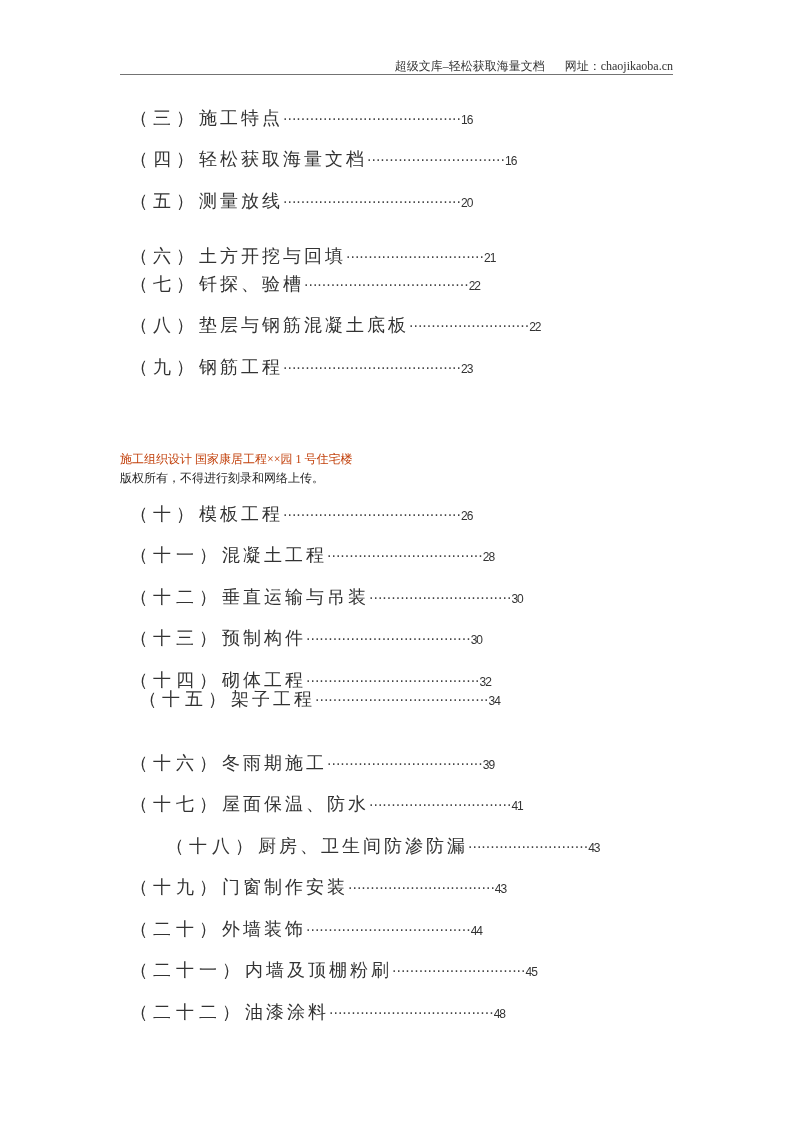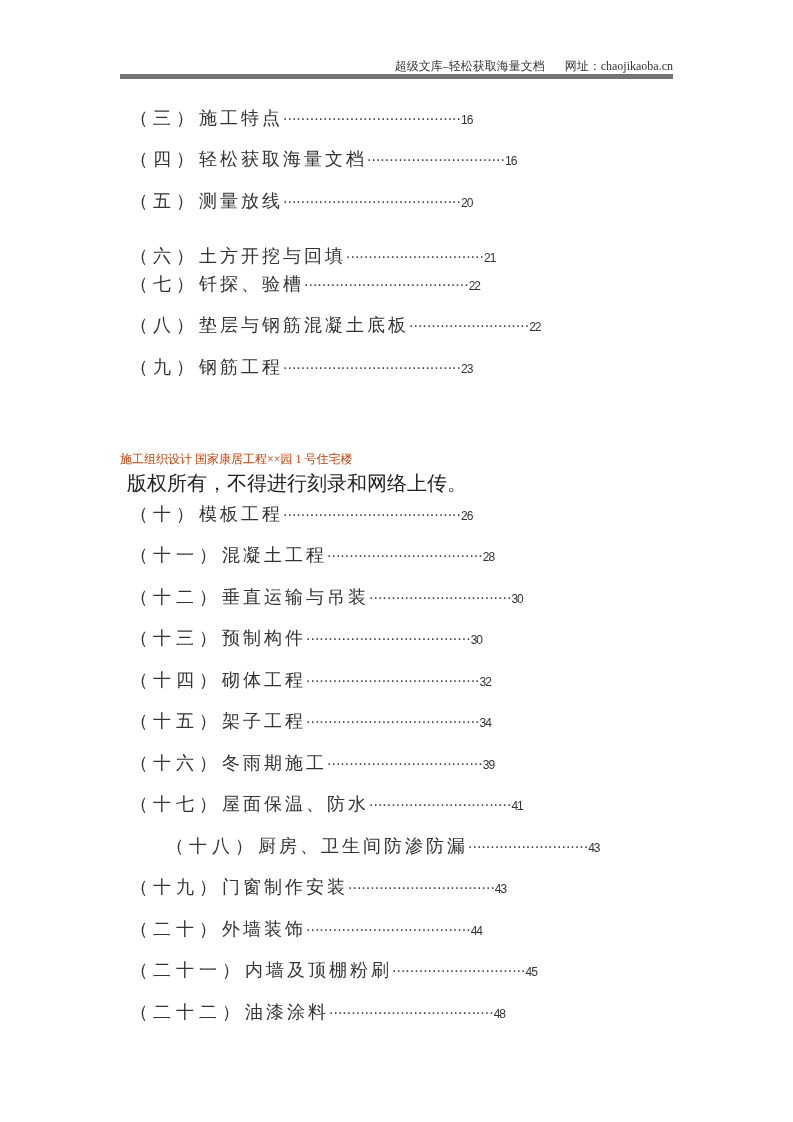--- a/index.html
+++ b/index.html
@@ -1,30 +1,30 @@
 <!DOCTYPE html>
 <html><head>
 <meta charset="utf-8">
 <style>
   html, body { margin:0; padding:0; background:#ffffff; }
   body { width:793px; height:1122px; position:relative; overflow:hidden;
          font-family:"DejaVu Sans", sans-serif; color:#222; }
   .header { position:absolute; left:120px; top:56px; width:553px; height:18px;
-            border-bottom:5px solid #737373; }
+            border-bottom:1px solid #737373; }
   .header-text { position:absolute; right:0; top:2px; font-family:"Liberation Serif", serif;
                  font-size:12px; color:#333; white-space:nowrap; }
   .header-text .gap { display:inline-block; width:20px; }
   .toc-row { position:absolute; left:130px; height:24px; line-height:24px;
              font-size:18px; color:#333; white-space:nowrap; letter-spacing:3px; }
   .toc-row .num { letter-spacing:5px; }
   .toc-row .dots { letter-spacing:0; color:#444; font-size:14px; }
   .toc-row .page { letter-spacing:-1px; font-family:"Liberation Sans", sans-serif; font-size:12px; }
   .footer-note { position:absolute; left:120px; top:451px; font-family:"Liberation Serif", serif;
                  font-size:12px; color:#c2410c; white-space:nowrap; }
-  .copyright { position:absolute; left:127px; top:470px; font-size:20px; color:#222; white-space:nowrap; }
+  .copyright { position:absolute; left:120px; top:470px; font-size:12px; color:#222; white-space:nowrap; }
 </style>
 </head>
 <body>
 
 <div class="header">
   <div class="header-text">
     <span>超级文库–轻松获取海量文档</span><span class="gap"></span><span>网址：chaojikaoba.cn</span>
   </div>
 </div>
 
@@ -40,21 +40,21 @@
 
 <div class="footer-note">施工组织设计 国家康居工程××园 1 号住宅楼</div>
 <div class="copyright">版权所有，不得进行刻录和网络上传。</div>
 
 <div id="toc2">
     <div class="toc-row" style="top: 502px;"><span class="num">（十）</span><span class="title">模板工程</span><span class="dots">········································</span><span class="page">26</span></div>
     <div class="toc-row" style="top: 543px;"><span class="num">（十一）</span><span class="title">混凝土工程</span><span class="dots">···································</span><span class="page">28</span></div>
     <div class="toc-row" style="top: 585px;"><span class="num">（十二）</span><span class="title">垂直运输与吊装</span><span class="dots">································</span><span class="page">30</span></div>
     <div class="toc-row" style="top: 626px;"><span class="num">（十三）</span><span class="title">预制构件</span><span class="dots">·····································</span><span class="page">30</span></div>
     <div class="toc-row" style="top: 668px;"><span class="num">（十四）</span><span class="title">砌体工程</span><span class="dots">·······································</span><span class="page">32</span></div>
-    <div class="toc-row" style="top: 709px;"><span class="num">（十五）</span><span class="title">架子工程</span><span class="dots">·······································</span><span class="page">34</span></div>
+    <div class="toc-row" style="top: 687px; margin-left: 9px;"><span class="num">（十五）</span><span class="title">架子工程</span><span class="dots">·······································</span><span class="page">34</span></div>
     <div class="toc-row" style="top: 751px;"><span class="num">（十六）</span><span class="title">冬雨期施工</span><span class="dots">···································</span><span class="page">39</span></div>
     <div class="toc-row" style="top: 792px;"><span class="num">（十七）</span><span class="title">屋面保温、防水</span><span class="dots">································</span><span class="page">41</span></div>
     <div class="toc-row" style="top: 834px; margin-left: 36px;"><span class="num">（十八）</span><span class="title">厨房、卫生间防渗防漏</span><span class="dots">···························</span><span class="page">43</span></div>
     <div class="toc-row" style="top: 875px;"><span class="num">（十九）</span><span class="title">门窗制作安装</span><span class="dots">·································</span><span class="page">43</span></div>
     <div class="toc-row" style="top: 917px;"><span class="num">（二十）</span><span class="title">外墙装饰</span><span class="dots">·····································</span><span class="page">44</span></div>
     <div class="toc-row" style="top: 958px;"><span class="num">（二十一）</span><span class="title">内墙及顶棚粉刷</span><span class="dots">······························</span><span class="page">45</span></div>
     <div class="toc-row" style="top: 1000px;"><span class="num">（二十二）</span><span class="title">油漆涂料</span><span class="dots">·····································</span><span class="page">48</span></div>
   </div>
 
 </body></html>

